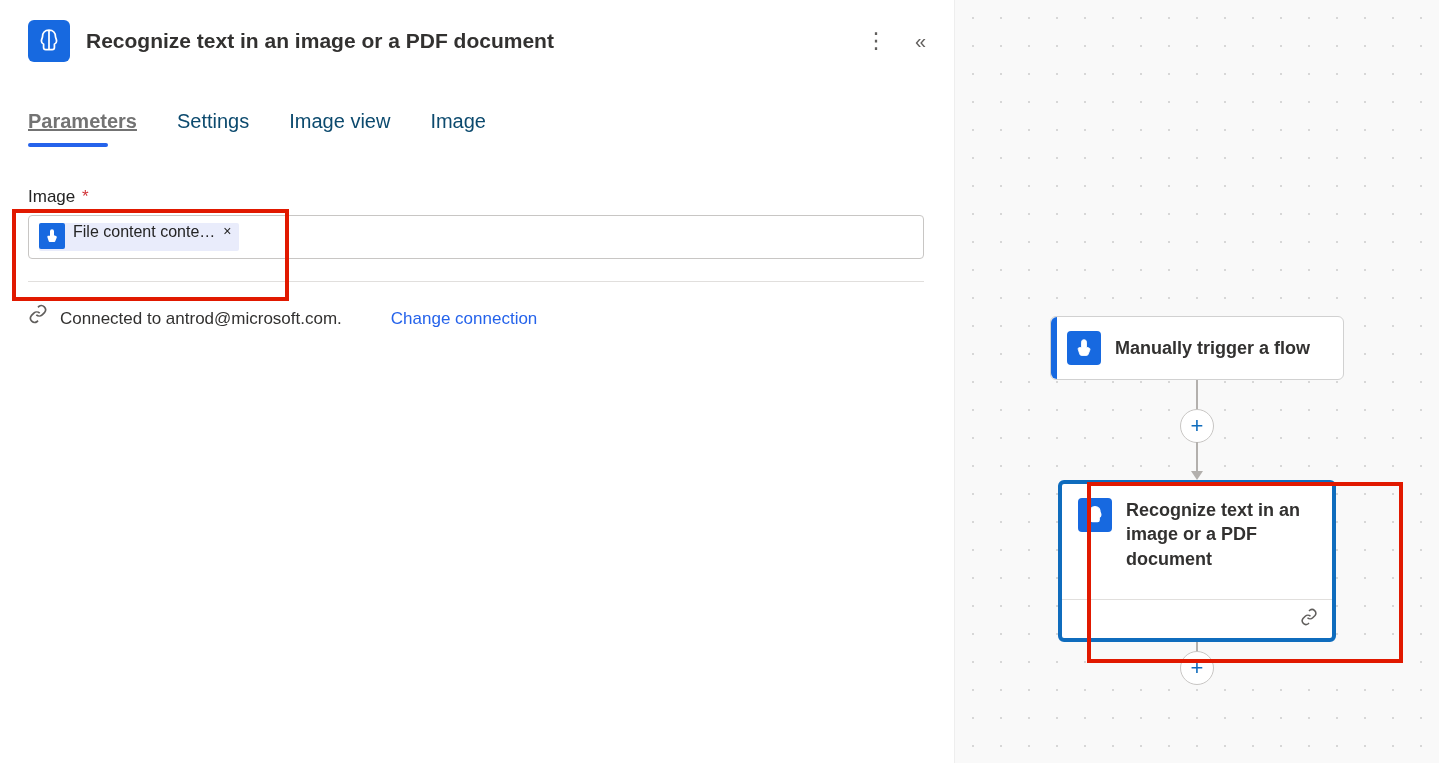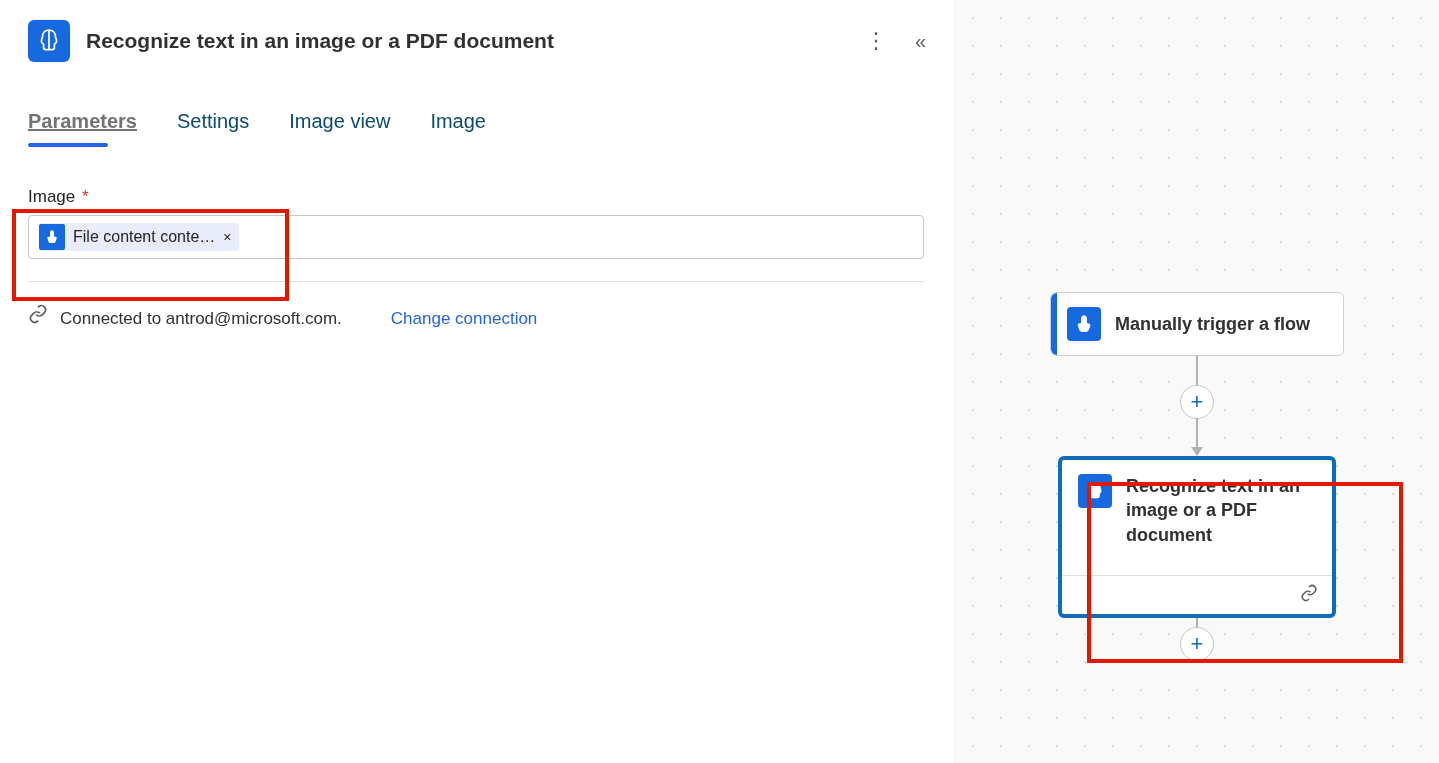--- a/index.html
+++ b/index.html
@@ -64,21 +64,21 @@
     border: 1px solid #c8c6c4;
     border-radius: 4px;
     min-height: 44px;
     padding: 6px 10px;
     display: flex;
     align-items: center;
     width: 896px;
   }
   .token {
     display: inline-flex;
-    align-items: center;
+    align-items: flex-start;
     background: #e9ecfb;
     border-radius: 2px;
     padding-right: 8px;
     font-size: 16px;
     color: #242424;
     gap: 8px;
     height: 28px;
   }
   .token-icon {
     width: 26px; height: 26px;
@@ -105,21 +105,21 @@
 
   
   .canvas {
     flex: 1;
     position: relative;
     background: #f9f9f9;
     background-image: radial-gradient(#d7d7d7 1.5px, transparent 1.5px);
     background-size: 28px 28px;
     background-position: 4px 4px;
   }
-  .flow { position: absolute; left: 50%; transform: translateX(-50%); top: 292px; display: flex; flex-direction: column; align-items: center; }
+  .flow { position: absolute; left: 50%; transform: translateX(-50%); top: 316px; display: flex; flex-direction: column; align-items: center; }
 
   .node {
     background: #fff;
     border: 1px solid #d1d1d1;
     border-radius: 6px;
     width: 294px;
     display: flex;
     align-items: center;
     padding: 14px 16px;
     gap: 14px;

